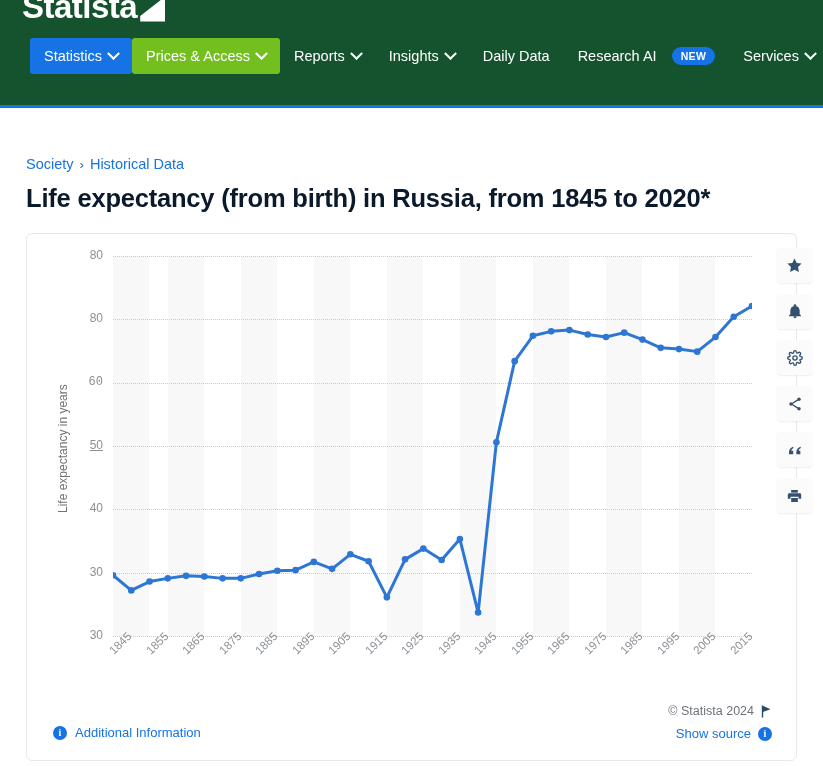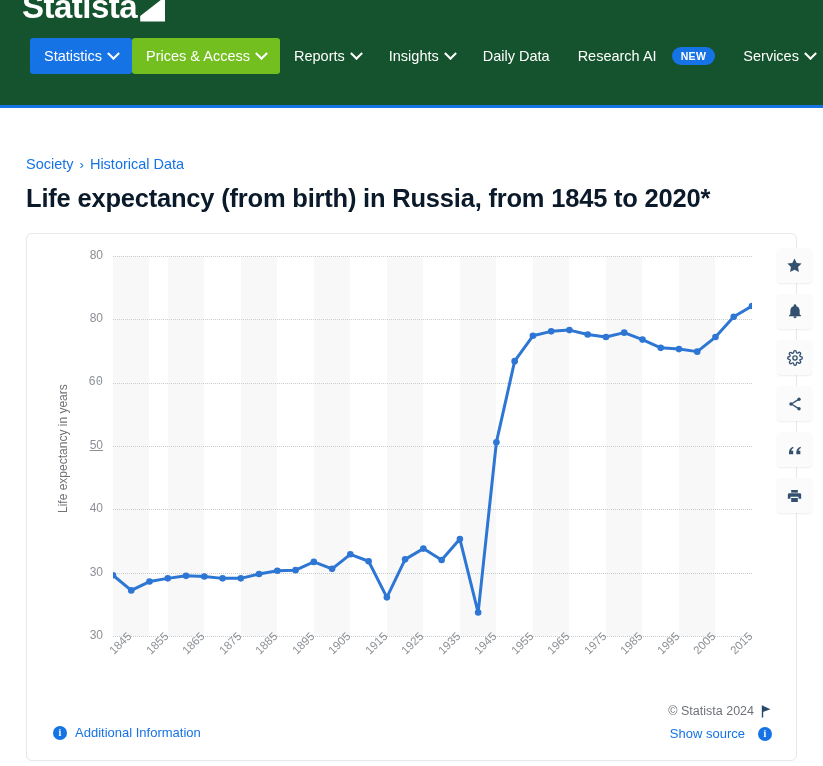--- a/index.html
+++ b/index.html
@@ -175,21 +175,21 @@
     display: flex; align-items: center; gap: 8px;
     font-size: 13px; color: #1673e6; cursor: pointer;
   }
   .copyline {
     position: absolute; right: 26px; bottom: 42px;
     display: flex; align-items: center; gap: 7px;
     font-size: 12.5px; color: #6e7378;
   }
   .showsrc {
     position: absolute; right: 26px; bottom: 19px;
-    display: flex; align-items: center; gap: 13px;
+    display: flex; align-items: center; gap: 7px;
     font-size: 13px; color: #1673e6; cursor: pointer;
   }
   .iicon {
     width: 14px; height: 14px; border-radius: 50%;
     background: #1673e6; color: #fff;
     font-size: 10px; font-weight: 700;
     display: flex; align-items: center; justify-content: center;
     font-family: "Liberation Serif", serif;
   }
   .flagicon { width: 11px; height: 13px; position: relative; }

